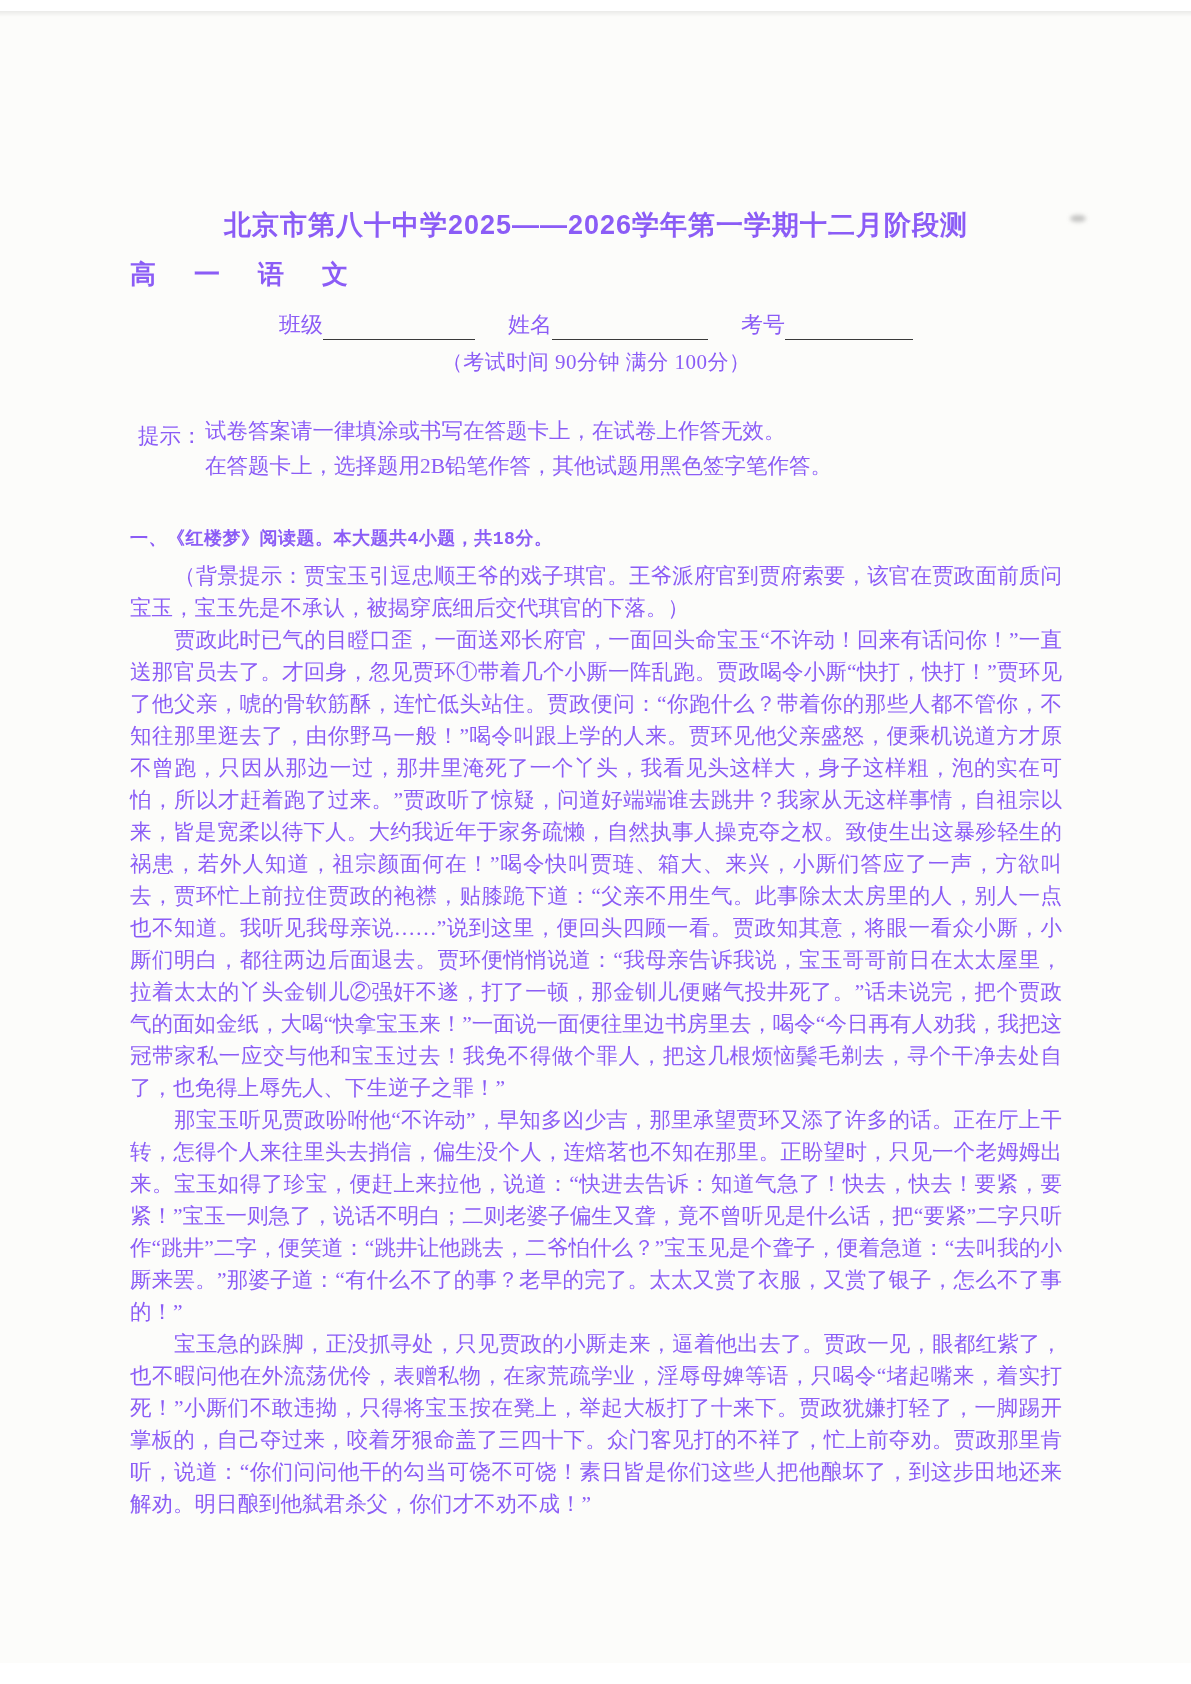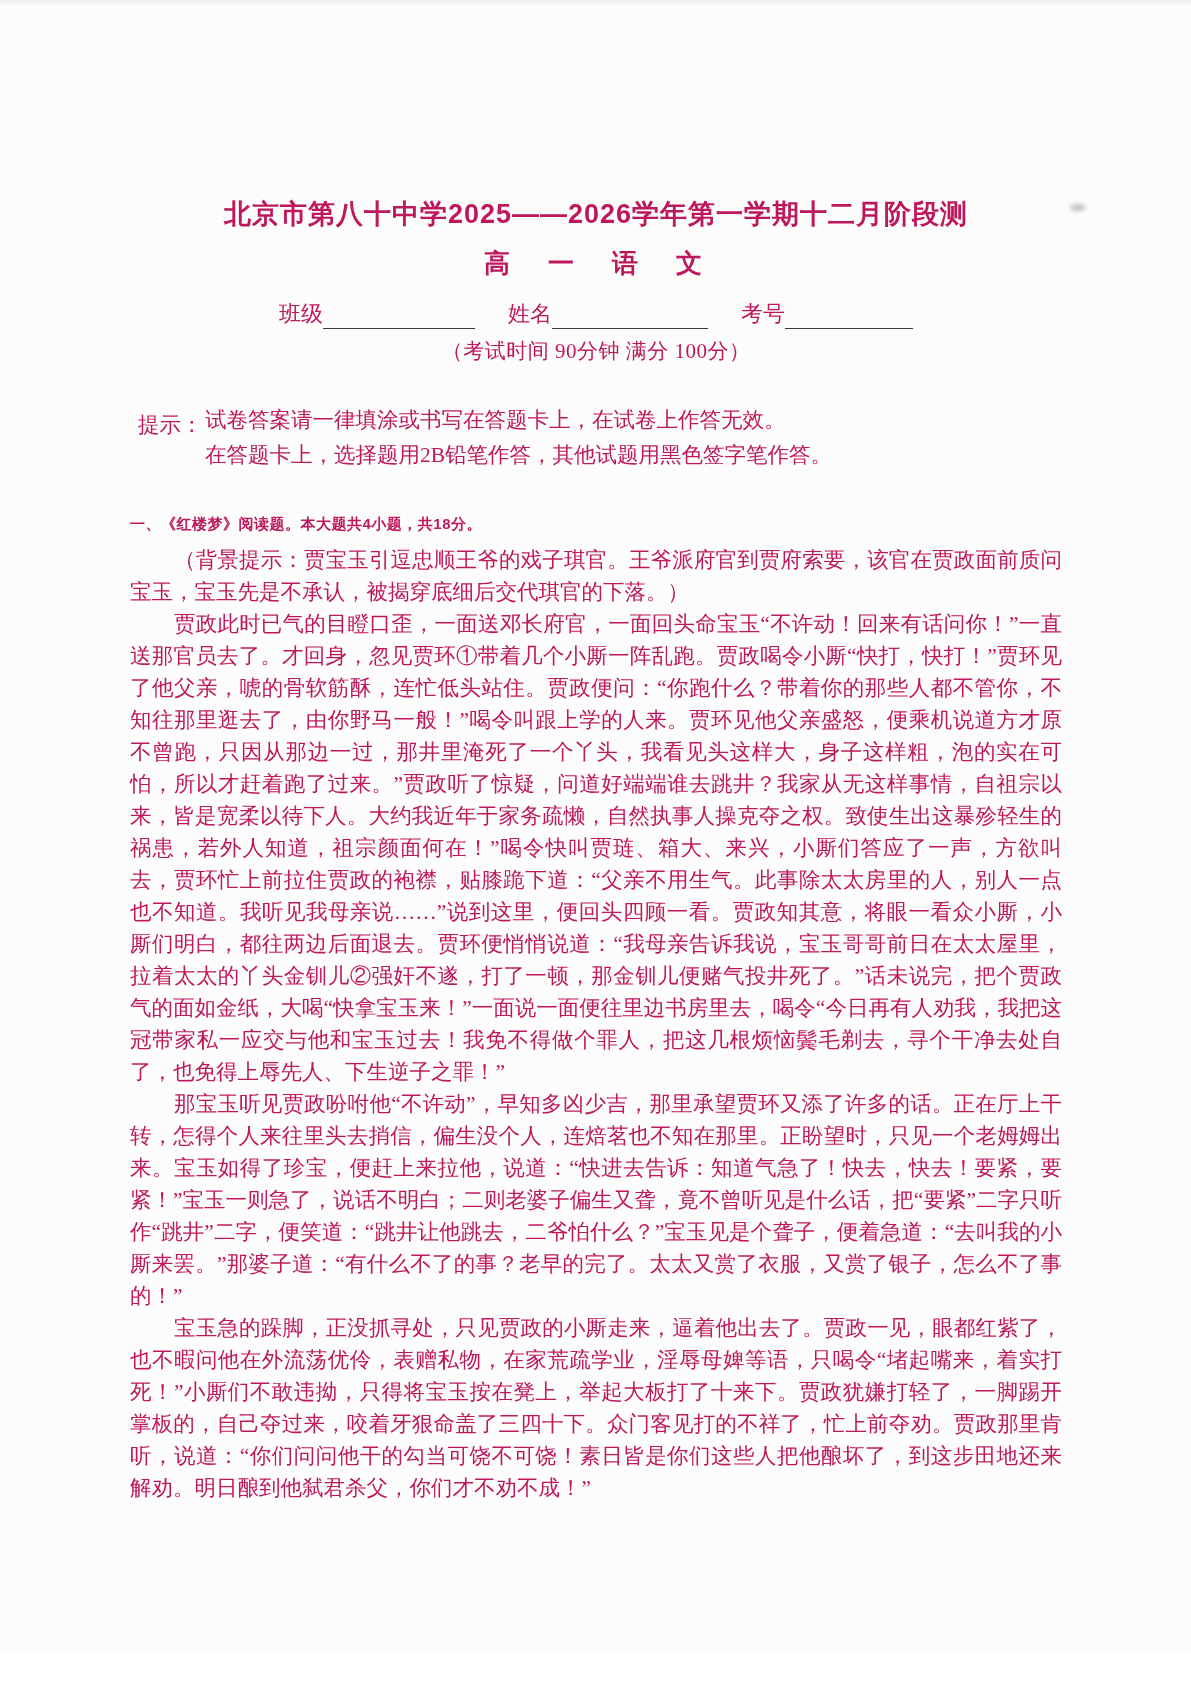--- a/index.html
+++ b/index.html
@@ -1,21 +1,21 @@
 <!DOCTYPE html>
 <html><head>
 <meta charset="utf-8">
 <style>
   html,body { margin:0; padding:0; background:#ffffff; }
   .page {
     position:relative;
     width:1191px; height:1652px;
-    margin:0 auto;
+    margin:11px auto;
     background:#fcfcfa;
-    color:#be185d;
+    color:#8b5cf6;
     font-family:"Liberation Serif","DejaVu Serif",serif;
     overflow:hidden;
   }
   .page::before{ 
     content:""; position:absolute; left:0; top:0; width:100%; height:6px;
     background:linear-gradient(to bottom, rgba(0,0,0,0.07), rgba(0,0,0,0));
     pointer-events:none;
   }
   .smudge{
     position:absolute; left:1070px; top:204px; width:16px; height:7px;
@@ -23,21 +23,21 @@
   }
   .content{ position:absolute; left:130px; top:196px; width:932px; }
 
   .doc-title{
     text-align:center;
     font-family:"Liberation Sans","DejaVu Sans",sans-serif;
     font-weight:700; font-size:27px; letter-spacing:1px;
     white-space:nowrap;
   }
   .doc-subtitle{
-    margin-top:14px; text-align:center;
+    margin-top:14px; 
     font-family:"Liberation Sans","DejaVu Sans",sans-serif;
     font-weight:700; font-size:26px; letter-spacing:6px;
   }
   .fields-row{
     margin-top:18px;
     display:flex; justify-content:center; align-items:flex-end;
     gap:33px; font-size:22px;
   }
   .field{ display:flex; align-items:flex-end; }
   .blank{
@@ -51,22 +51,22 @@
 
   .notice{
     margin-top:38px; position:relative;
     font-size:21.5px; line-height:35px;
     padding-left:75px; min-height:70px;
   }
   .notice-label{ position:absolute; left:8px; top:5px; }
 
   .section-heading{
     margin-top:42px;
-    font-family:Liberation Sans, sans-serif;
-    font-weight:700; font-size:15px; letter-spacing:0.5px;
+    font-family:Liberation Mono, monospace;
+    font-weight:700; font-size:18px; letter-spacing:0.5px;
   }
 
   .body-text{ margin-top:10px; font-size:21.5px; line-height:32px; }
   .body-text p{
     margin:0; text-indent:44px;
     text-align:justify;
   }
 </style>
 </head>
 <body>

